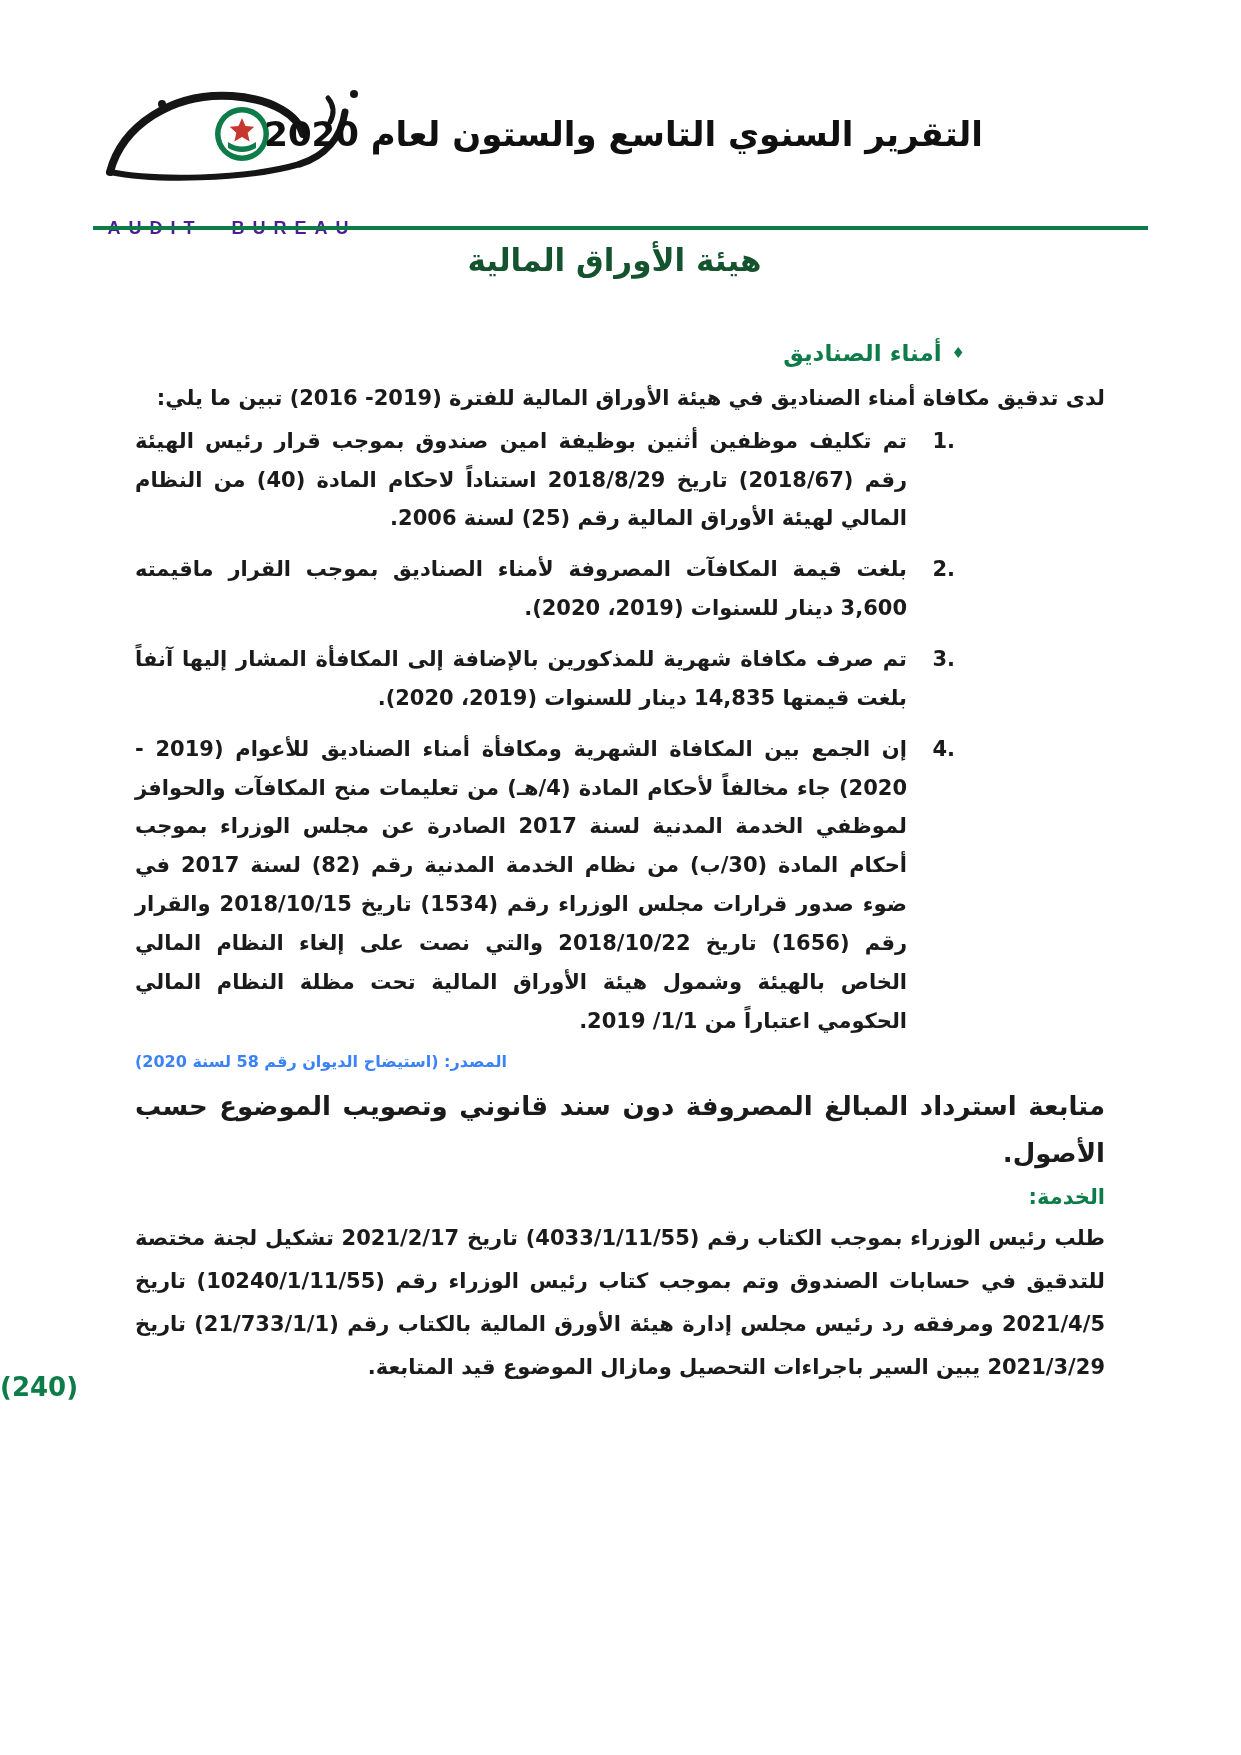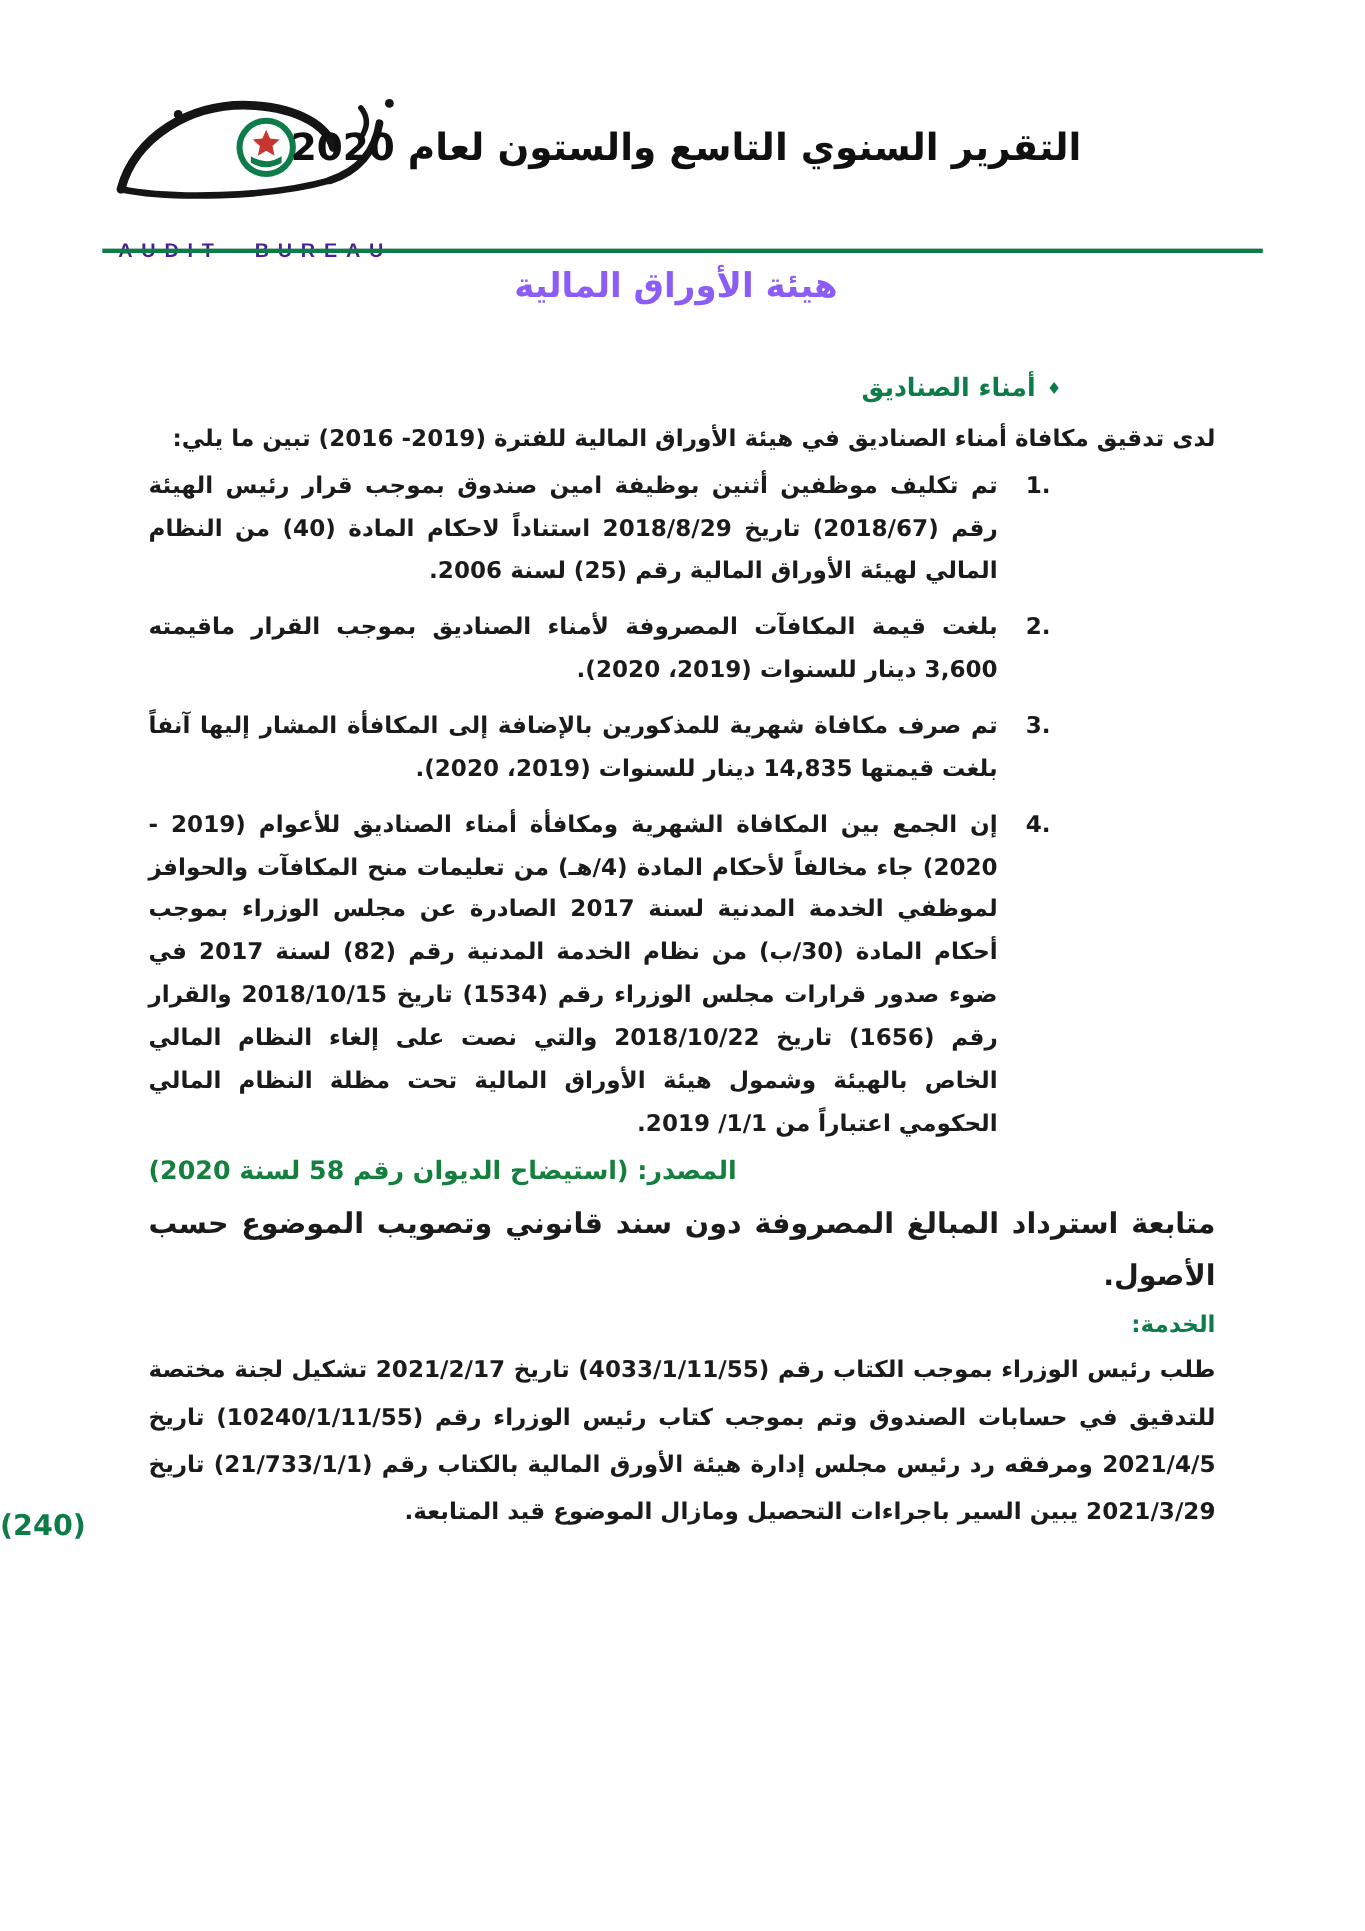--- a/index.html
+++ b/index.html
@@ -28,21 +28,21 @@
     .report-title {
       position: absolute; top: 114px; right: 258px;
       font-size: 34px; font-weight: bold; color: #101010; white-space: nowrap;
     }
     .green-rule {
       position: absolute; top: 226px; left: 93px; right: 93px;
       height: 4px; background: #0e7c49;
     }
     .doc-title {
       position: absolute; top: 242px; left: 0; right: 12px; text-align: center;
-      font-size: 31px; font-weight: bold; color: #8b5cf6;
+      font-size: 31px; font-weight: bold; color: #14532d;
     }
 
     
     .content { position: absolute; top: 332px; right: 136px; left: 135px; }
 
     .section-heading {
       display: flex; align-items: center; gap: 10px;
       margin: 8px 140px 14px 0;
       color: #0e7c49; font-weight: bold; font-size: 23px;
     }
@@ -55,21 +55,21 @@
 
     .findings { list-style: none; margin: 4px 150px 0 0; }
     .finding {
       display: flex; gap: 14px; margin-bottom: 12px;
       font-size: 21px; font-weight: bold; line-height: 1.85;
     }
     .finding .num { flex: 0 0 34px; direction: ltr; text-align: right; }
     .finding .txt { flex: 1; text-align: justify; }
 
     .source {
-      color: #15803d; font-weight: bold; font-size: 23px;
+      color: #3b82f6; font-weight: bold; font-size: 16px;
       text-align: left; margin: 4px 0 12px 0;
     }
     .label {
       color: #0e7c49; font-weight: bold; font-size: 21px;
       margin: 6px 0 8px 0;
     }
     .rec-text {
       font-size: 26px; font-weight: bold; line-height: 1.8;
       text-align: justify; margin-bottom: 8px;
     }

